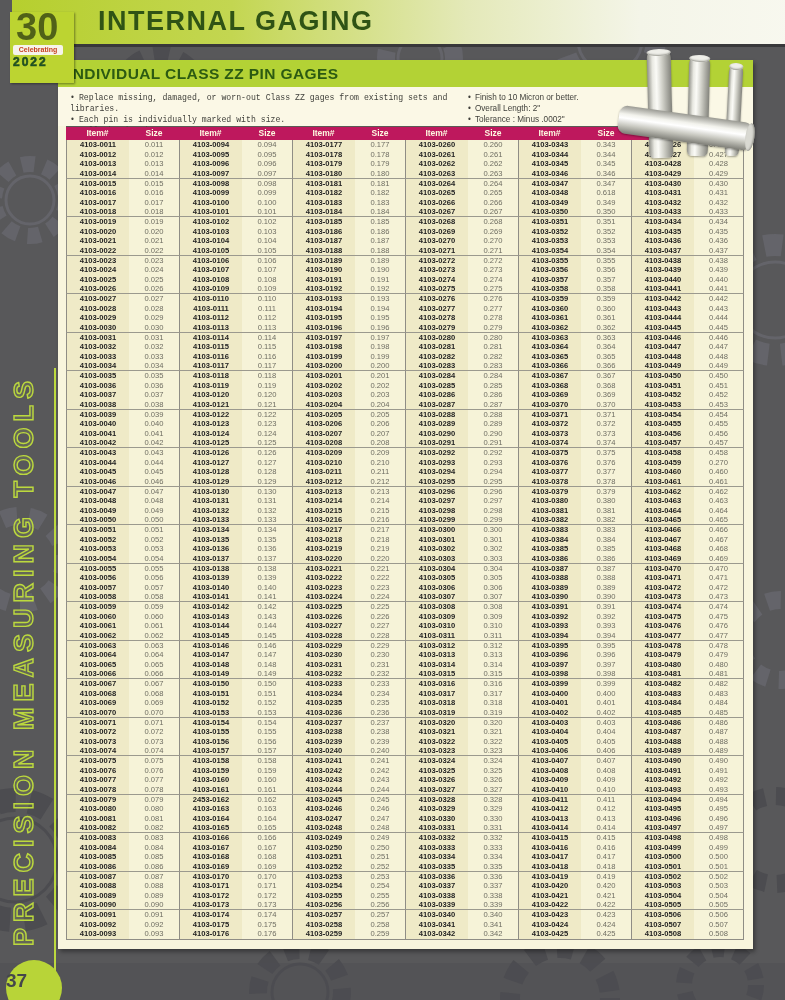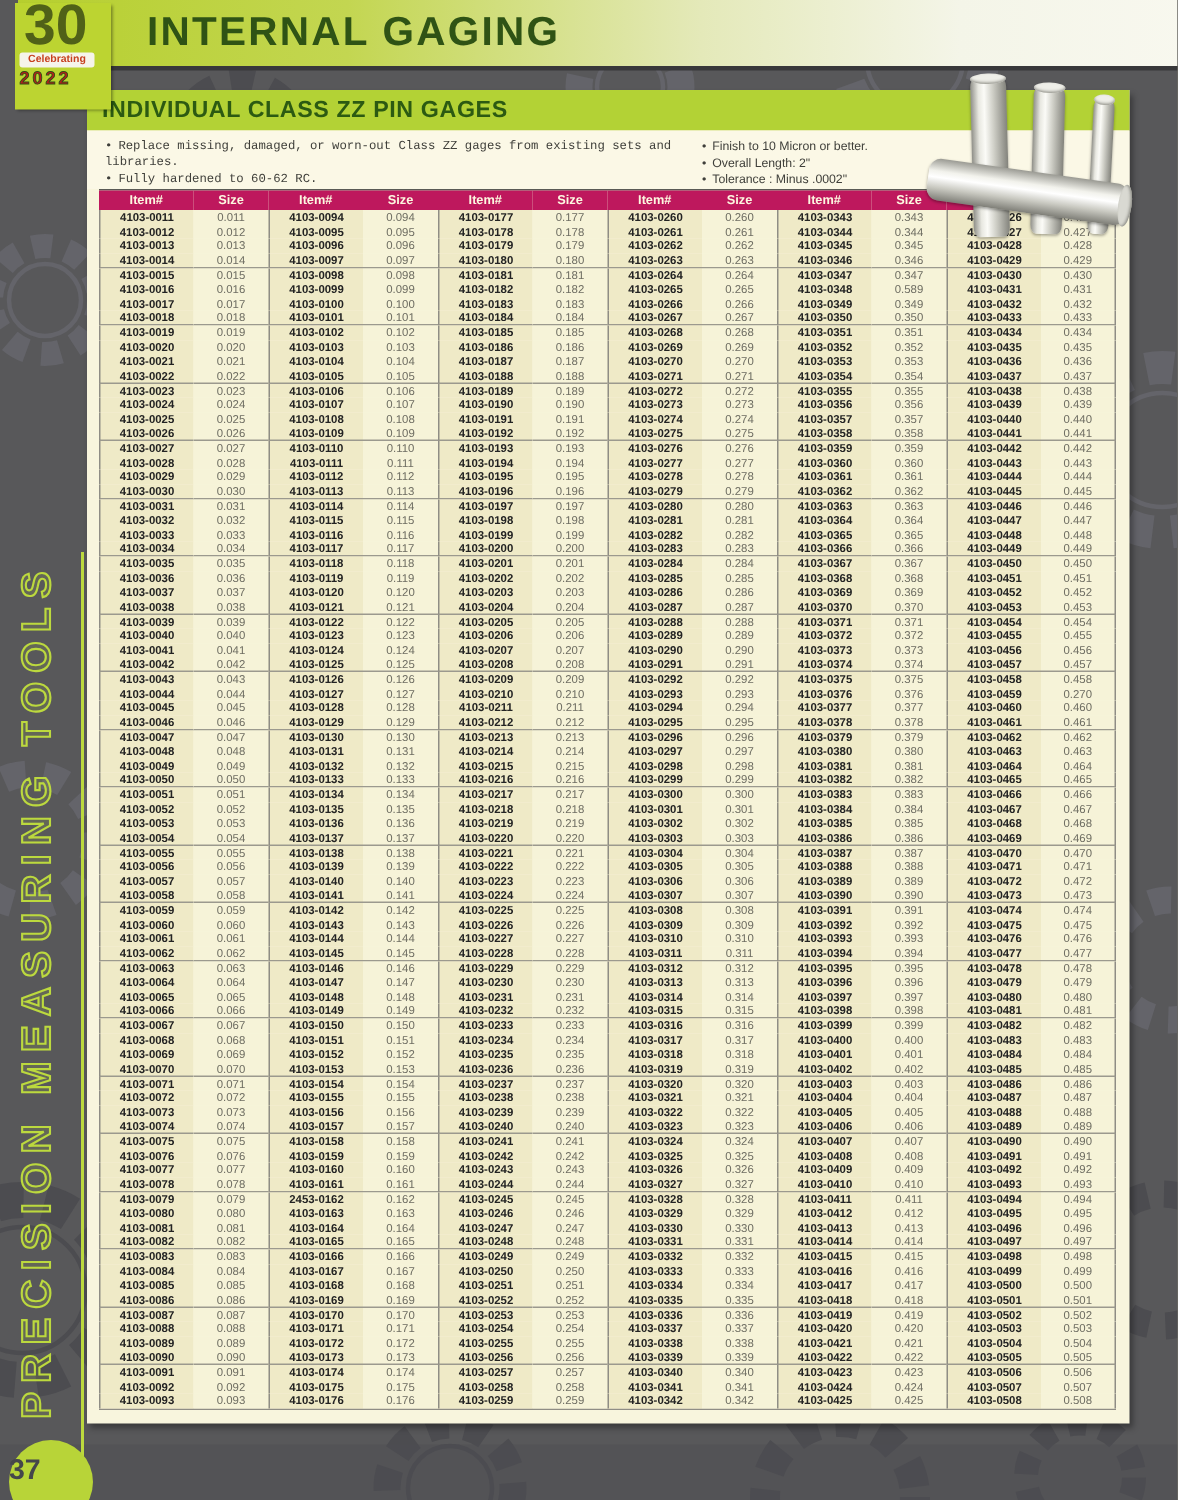--- a/index.html
+++ b/index.html
@@ -8,26 +8,26 @@
   .bg-gears{position:absolute;left:0;top:0;z-index:0;}
 
   
   .header-bar{position:absolute;left:12px;top:0;width:785px;height:44px;z-index:2;
     background:linear-gradient(90deg,#b6cf2e 0%,#c3d651 28%,#e4e9b9 58%,#f4f5e8 80%,#f8f8ef 100%);
     border-bottom:3px solid #38383a;}
   .header-title{position:absolute;left:86px;top:6px;font-size:27px;font-weight:800;
     letter-spacing:1.5px;color:#2f5315;}
 
   
-  .logo{position:absolute;left:10px;top:2px;width:64px;height:71px;background:#bcd431;
+  .logo{position:absolute;left:10px;top:12px;width:64px;height:71px;background:#bcd431;
     z-index:3;overflow:hidden;box-shadow:1px 1px 2px rgba(0,0,0,.4);}
   .logo-30{position:absolute;left:6px;top:-6px;font-size:38px;font-weight:800;color:#3e4d14;opacity:.85;}
   .logo-celebrating{position:absolute;left:3px;top:33px;width:50px;height:10px;background:#f6f4ea;
     border-radius:2px;font-size:7px;font-weight:700;color:#c7401f;text-align:center;line-height:10px;}
-  .logo-year{position:absolute;left:3px;top:43px;font-size:12px;font-weight:800;color:#b91c1c;
+  .logo-year{position:absolute;left:3px;top:43px;font-size:12px;font-weight:800;color:#14532d;
     letter-spacing:2px;-webkit-text-stroke:.6px #2f4f16;}
 
   
   .sidebar-text{position:absolute;left:-258px;top:643px;width:570px;height:36px;
     transform:rotate(-90deg);transform-origin:center;z-index:2;
     font-size:27px;font-weight:800;letter-spacing:6px;text-align:center;
     color:rgba(188,217,62,.12);-webkit-text-stroke:1.4px #bcd93e;white-space:nowrap;}
   .accent-line{position:absolute;left:54px;top:368px;width:2px;height:632px;background:#bcd93e;z-index:2;}
 
   
@@ -125,20 +125,21 @@
   </div>
 
   <div class="panel">
     <div class="section-title-bar">
       <div class="section-title">INDIVIDUAL CLASS ZZ PIN GAGES</div>
     </div>
 
     <div class="bullets">
       <ul class="bullet-list-left">
           <li>Replace missing, damaged, or worn-out Class ZZ gages from existing sets and libraries.</li>
+          <li>Each pin is individually marked with size.</li>
           <li>Fully hardened to 60-62 RC.</li>
         </ul>
       <ul class="bullet-list-right">
           <li>Finish to 10 Micron or better.</li>
           <li>Overall Length: 2"</li>
           <li>Tolerance : Minus .0002"</li>
         </ul>
     </div>
 
     <div class="gage-table">
@@ -216,21 +217,21 @@
         <div class="cell size-cell last-col">0.430</div>
         <div class="cell item-cell">4103-0016</div>
         <div class="cell size-cell">0.016</div>
         <div class="cell item-cell">4103-0099</div>
         <div class="cell size-cell">0.099</div>
         <div class="cell item-cell">4103-0182</div>
         <div class="cell size-cell">0.182</div>
         <div class="cell item-cell">4103-0265</div>
         <div class="cell size-cell">0.265</div>
         <div class="cell item-cell">4103-0348</div>
-        <div class="cell size-cell">0.589</div>
+        <div class="cell size-cell">0.618</div>
         <div class="cell item-cell">4103-0431</div>
         <div class="cell size-cell last-col">0.431</div>
         <div class="cell item-cell">4103-0017</div>
         <div class="cell size-cell">0.017</div>
         <div class="cell item-cell">4103-0100</div>
         <div class="cell size-cell">0.100</div>
         <div class="cell item-cell">4103-0183</div>
         <div class="cell size-cell">0.183</div>
         <div class="cell item-cell">4103-0266</div>
         <div class="cell size-cell">0.266</div>

